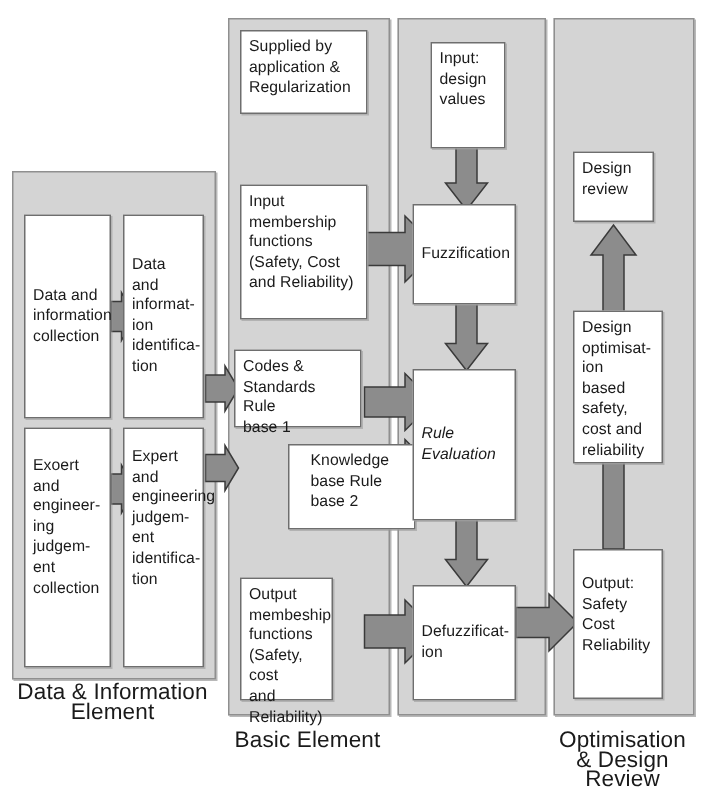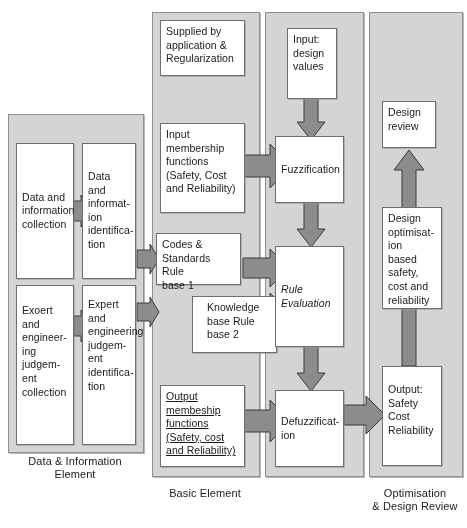--- a/index.html
+++ b/index.html
@@ -12,21 +12,21 @@
 
   
   .panel{
     position:absolute;
     background:#d4d4d4;
     border:1px solid #8f8f8f;
     box-shadow:1px 1px 0 #b8b8b8;
   }
   .panel-label{
     position:absolute;
-    font-size:11px;
+    font-size:15px;
     color:#1a1a1a;
     text-align:center;
     line-height:13px;
     letter-spacing:0.1px;
   }
 
   
   .box{
     position:absolute;
     background:#ffffff;
@@ -152,21 +152,21 @@
 Standards Rule
 base 1</span>
   </div>
 
   <div class="box" style="left:160px;top:296px;width:85px;height:57px;padding-left:14px;margin-left:32px;">
     <span class="txt" style="white-space:pre-line;">Knowledge
 base Rule
 base 2</span>
   </div>
 
-  <div class="box" style="left:160px;top:385px;width:85px;height:82px;text-decoration:underline;">
+  <div class="box" style="left:160px;top:385px;width:62px;height:82px;">
     <span class="txt" style="white-space:pre-line;">Output
 membeship
 functions
 (Safety, cost
 and Reliability)</span>
   </div>
 
   <div class="box" style="left:287px;top:28px;width:50px;height:71px;">
     <span class="txt" style="white-space:pre-line;">Input:
 design

